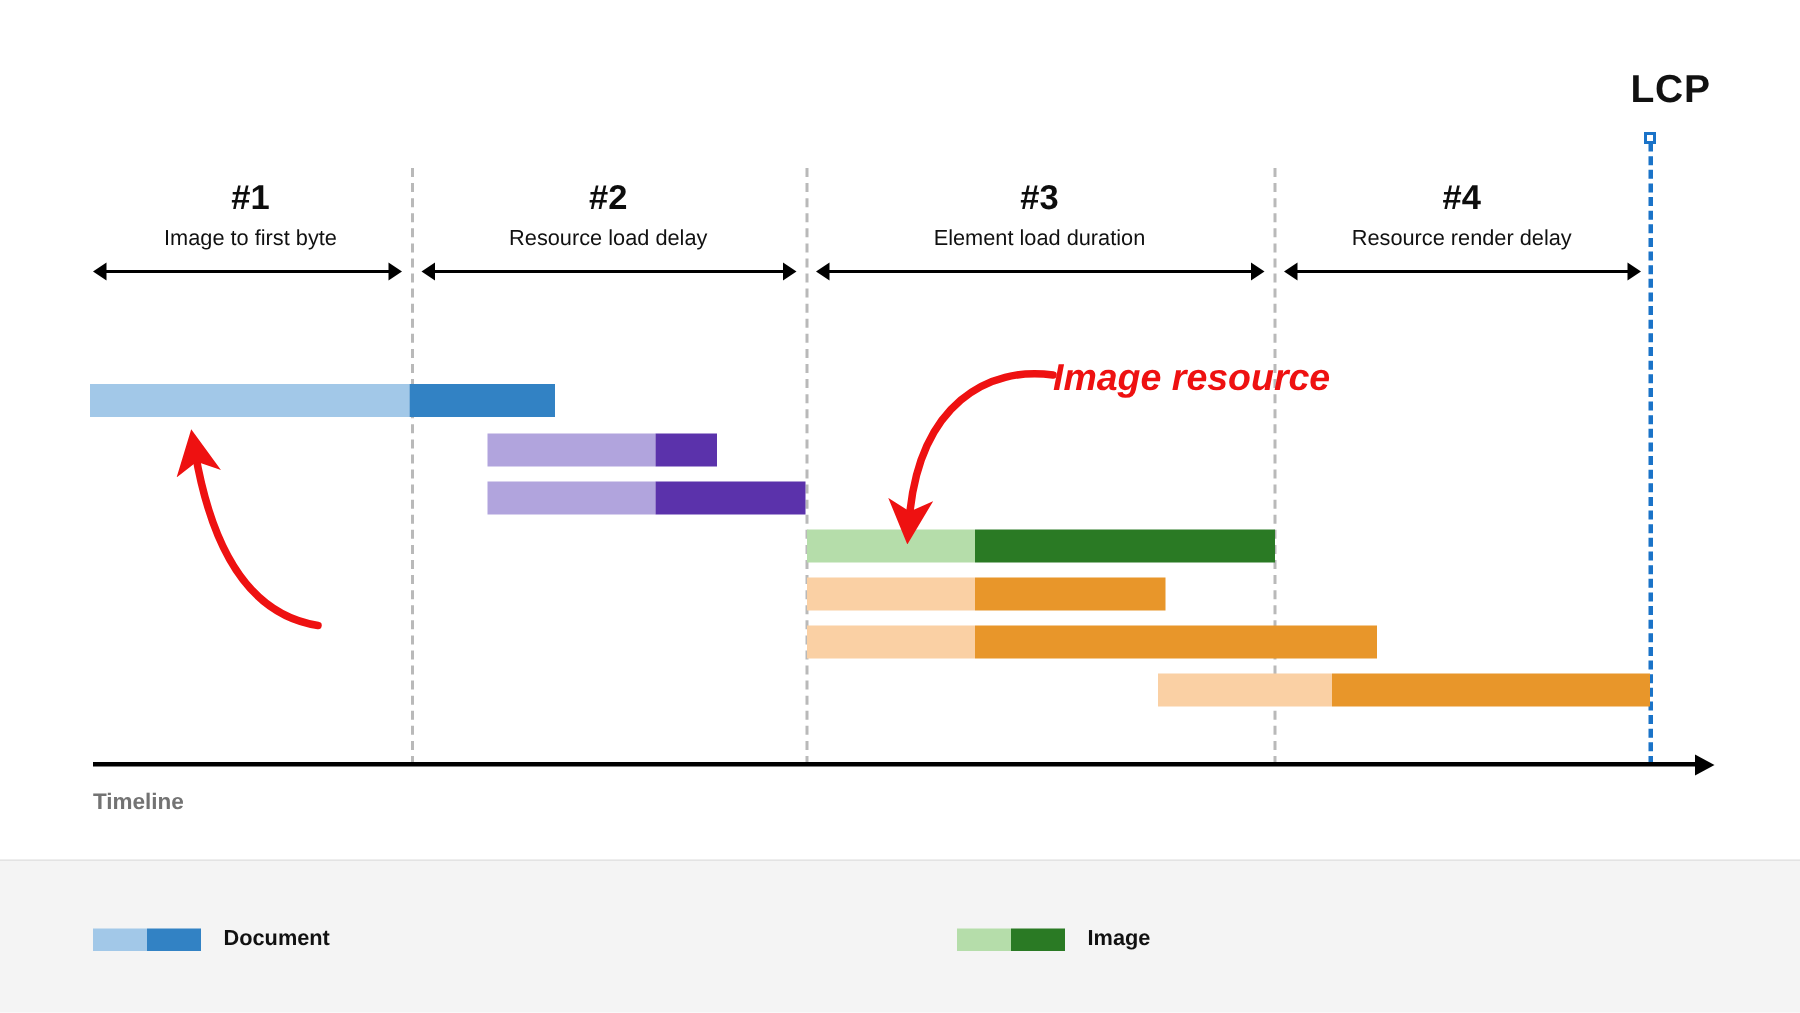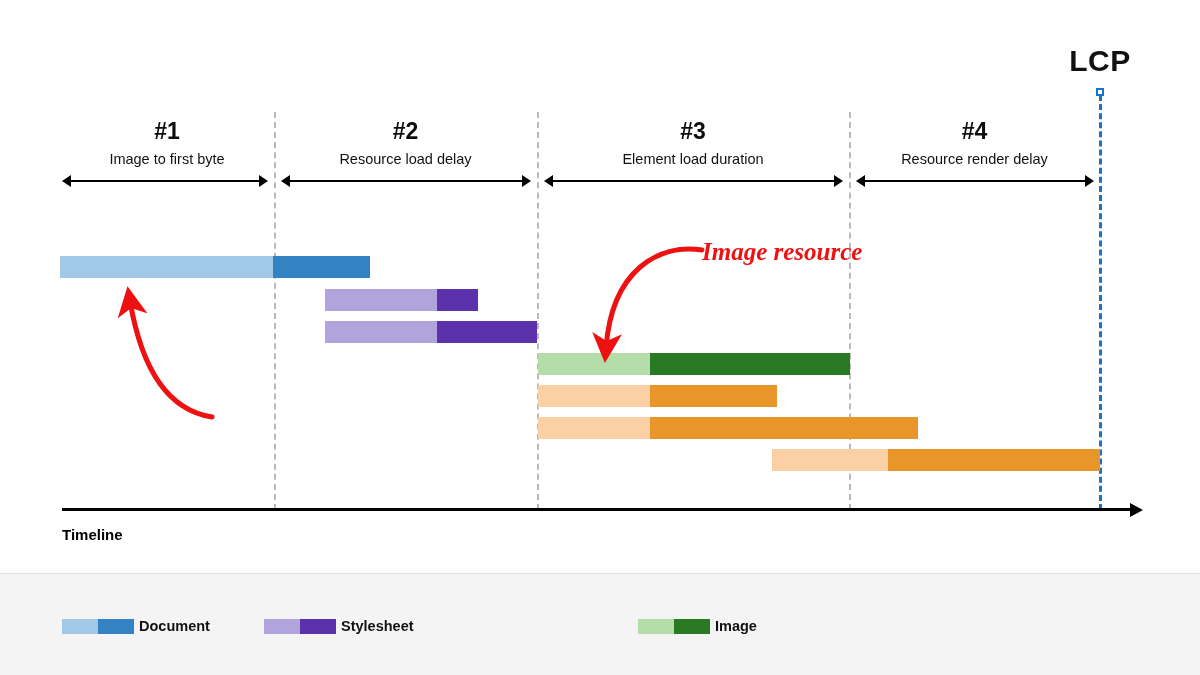--- a/index.html
+++ b/index.html
@@ -34,25 +34,24 @@
     top: 573px;
     width: 1200px;
     height: 102px;
     background: #f4f4f4;
     border-top: 1px solid #e3e3e3;
   }
 
   
   .lcp-label {
     position: absolute;
-    left: 1050px;
+    left: 1087px;
     top: 44px;
     width: 100px;
-    text-align: center;
-    font-size: 30px;
+    font-size: 26px;
     font-weight: bold;
     letter-spacing: 0.5px;
     color: #111111;
   }
   .lcp-square {
     position: absolute;
     left: 1096px;
     top: 88px;
     width: 8px;
     height: 8px;
@@ -157,28 +156,28 @@
     border-top: 7px solid transparent;
     border-bottom: 7px solid transparent;
     border-left: 13px solid #000000;
   }
   .axis-label {
     position: absolute;
     left: 62px;
     top: 526px;
     font-size: 15px;
     font-weight: bold;
-    color: #000000;
+    color: #737373;
   }
 
   
   .annot {
     position: absolute;
     color: #ee1111;
-    font-family: Liberation Serif, serif;
+    font-family: Liberation Sans, sans-serif;
     font-style: italic;
     font-weight: bold;
     font-size: 25px;
     white-space: nowrap;
   }
   .annot-arrow {
     position: absolute;
     pointer-events: none;
   }
 
@@ -201,21 +200,21 @@
     width: 72px;
     height: 15px;
     display: flex;
     box-sizing: border-box;
   }
   .legend-swatch span {
     height: 100%;
     width: 50%;
   }
   .legend-text {
-    margin-left: 5px;
+    margin-left: 15px;
     font-size: 14.5px;
     font-weight: bold;
     color: #111111;
   }
 </style>
 </head>
 <body>
 
 <div id="root">
 
@@ -328,27 +327,20 @@
 
   <div class="legend-strip"></div>
   <div class="legend-row">
     <div class="legend-item" style="left:62px">
       <div class="legend-swatch">
         <span style="background:#a2c8e8"></span>
           <span style="background:#3282c4"></span>
       </div>
       <div class="legend-text">Document</div>
     </div>
-    <div class="legend-item" style="left:264px">
-      <div class="legend-swatch">
-        <span style="background:#b1a4dd"></span>
-          <span style="background:#5b32ab"></span>
-      </div>
-      <div class="legend-text">Stylesheet</div>
-    </div>
     <div class="legend-item" style="left:638px">
       <div class="legend-swatch">
         <span style="background:#b5ddaa"></span>
           <span style="background:#2a7a24"></span>
       </div>
       <div class="legend-text">Image</div>
     </div>
   </div>
 
 </div>

